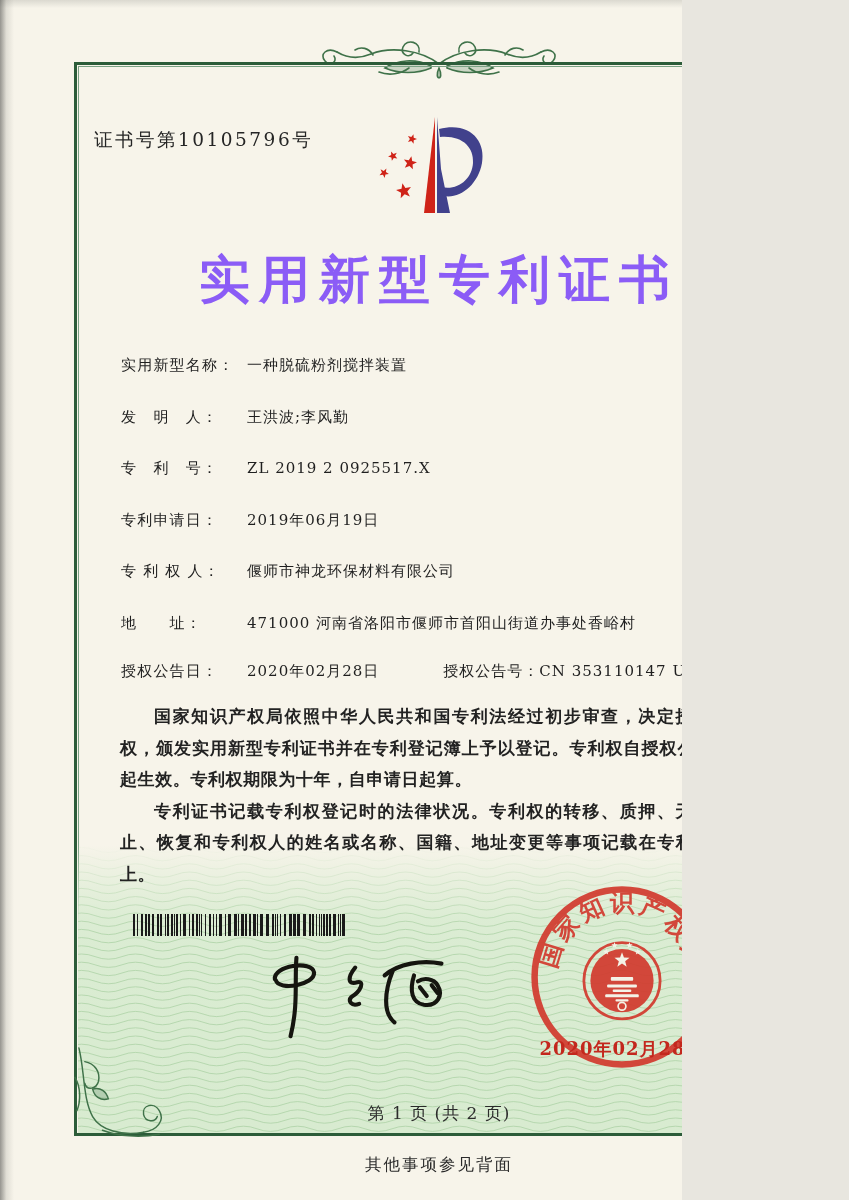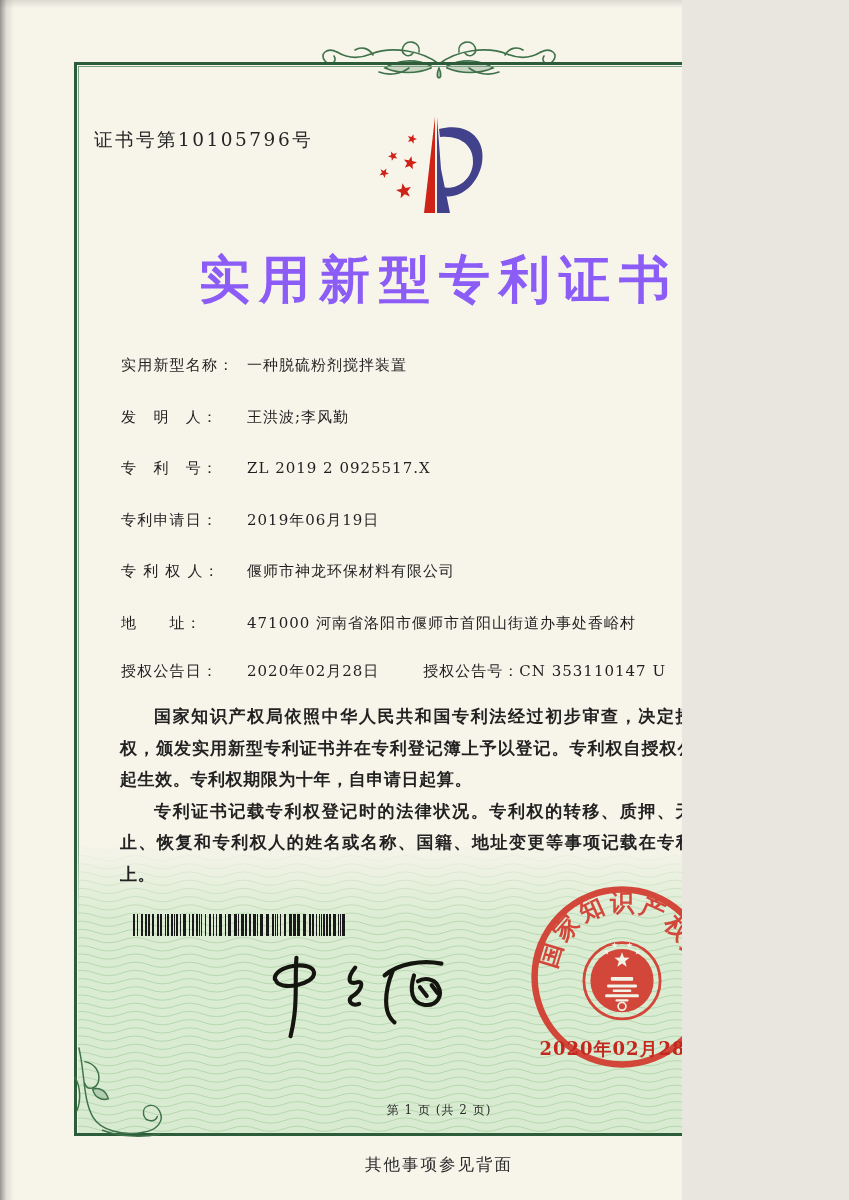--- a/index.html
+++ b/index.html
@@ -22,33 +22,33 @@
     background:linear-gradient(to bottom,rgba(218,236,210,0) 0px,rgba(218,236,210,.55) 40px,rgba(218,236,210,.95) 75px,#daecd2 110px,#d8ebd0 100%);}
   .green-band svg{position:absolute;inset:0;}
   .cert-no{position:absolute;left:94px;top:127px;font-size:18.5px;letter-spacing:2.5px;color:#252525;}
   .logo{position:absolute;left:378px;top:110px;width:120px;height:112px;}
   .qr{position:absolute;left:683px;top:116px;width:106px;height:106px;}
   .title{position:absolute;left:74px;width:730px;top:246px;text-align:center;
     font-size:51px;font-weight:600;letter-spacing:9px;color:#8b5cf6;}
   .frow{position:absolute;left:121px;width:660px;font-size:15px;white-space:nowrap;letter-spacing:1.2px;}
   .flabel{display:inline-block;min-width:126px;}
   .fvalue{letter-spacing:1px;}
-  .grant2{margin-left:44px;}
+  .grant2{margin-left:64px;}
   .paras{position:absolute;left:120px;top:701px;width:629px;font-size:17px;
     line-height:31.5px;letter-spacing:.6px;text-align:justify;color:#222;}
   .paras p{margin:0;text-indent:2em;font-weight:bold;}
   .director{position:absolute;left:126px;top:966px;font-size:19px;letter-spacing:3px;color:#111;}
   .director div{margin-bottom:9px;}
   .signature{position:absolute;left:248px;top:946px;width:238px;height:98px;}
   .seal{position:absolute;left:529px;top:884px;width:186px;height:186px;}
   .seal-date{position:absolute;left:520px;top:1037px;width:204px;text-align:center;
     font-size:18px;letter-spacing:1px;color:#c3271d;font-weight:600;}
   .barcode{position:absolute;left:133px;top:914px;width:214px;height:22px;}
   .page-num{position:absolute;left:74px;width:730px;top:1102px;text-align:center;
-    font-size:12px;letter-spacing:1px;color:#2b2b2b;}
+    font-size:17px;letter-spacing:1px;color:#2b2b2b;}
   .back-note{position:absolute;left:74px;width:730px;top:1154px;text-align:center;
     font-size:16.5px;letter-spacing:2px;color:#2a2a2a;}
   .flourish-top{position:absolute;left:309px;top:34px;width:260px;height:64px;}
   .flourish-bl{position:absolute;left:66px;top:1044px;width:114px;height:98px;}
   .flourish-br{position:absolute;left:688px;top:1044px;width:114px;height:98px;transform:scaleX(-1);}
 </style>
 </head>
 <body>
 
 <div class="page">

